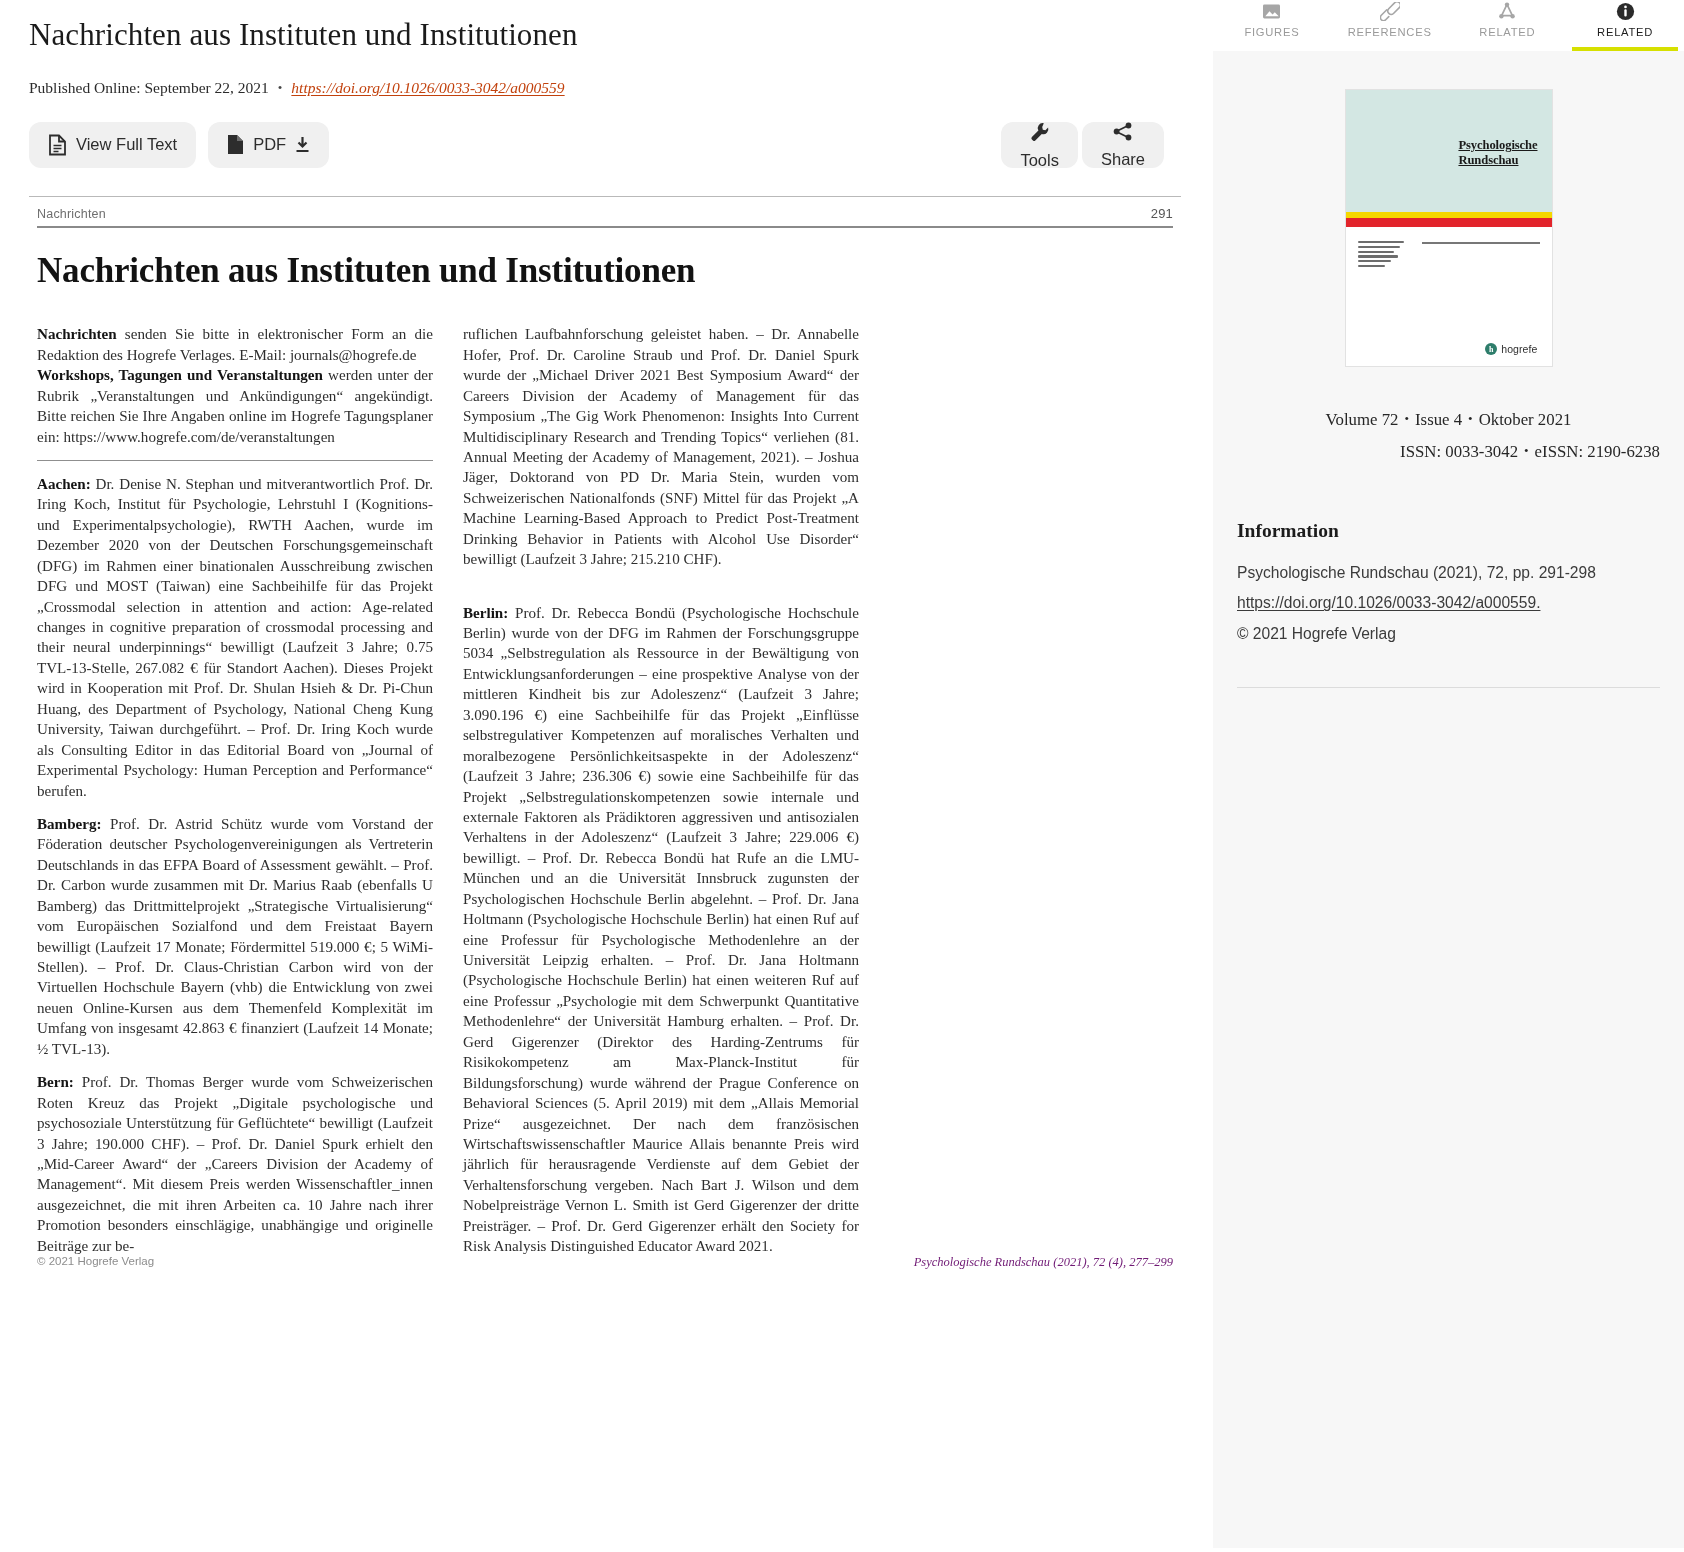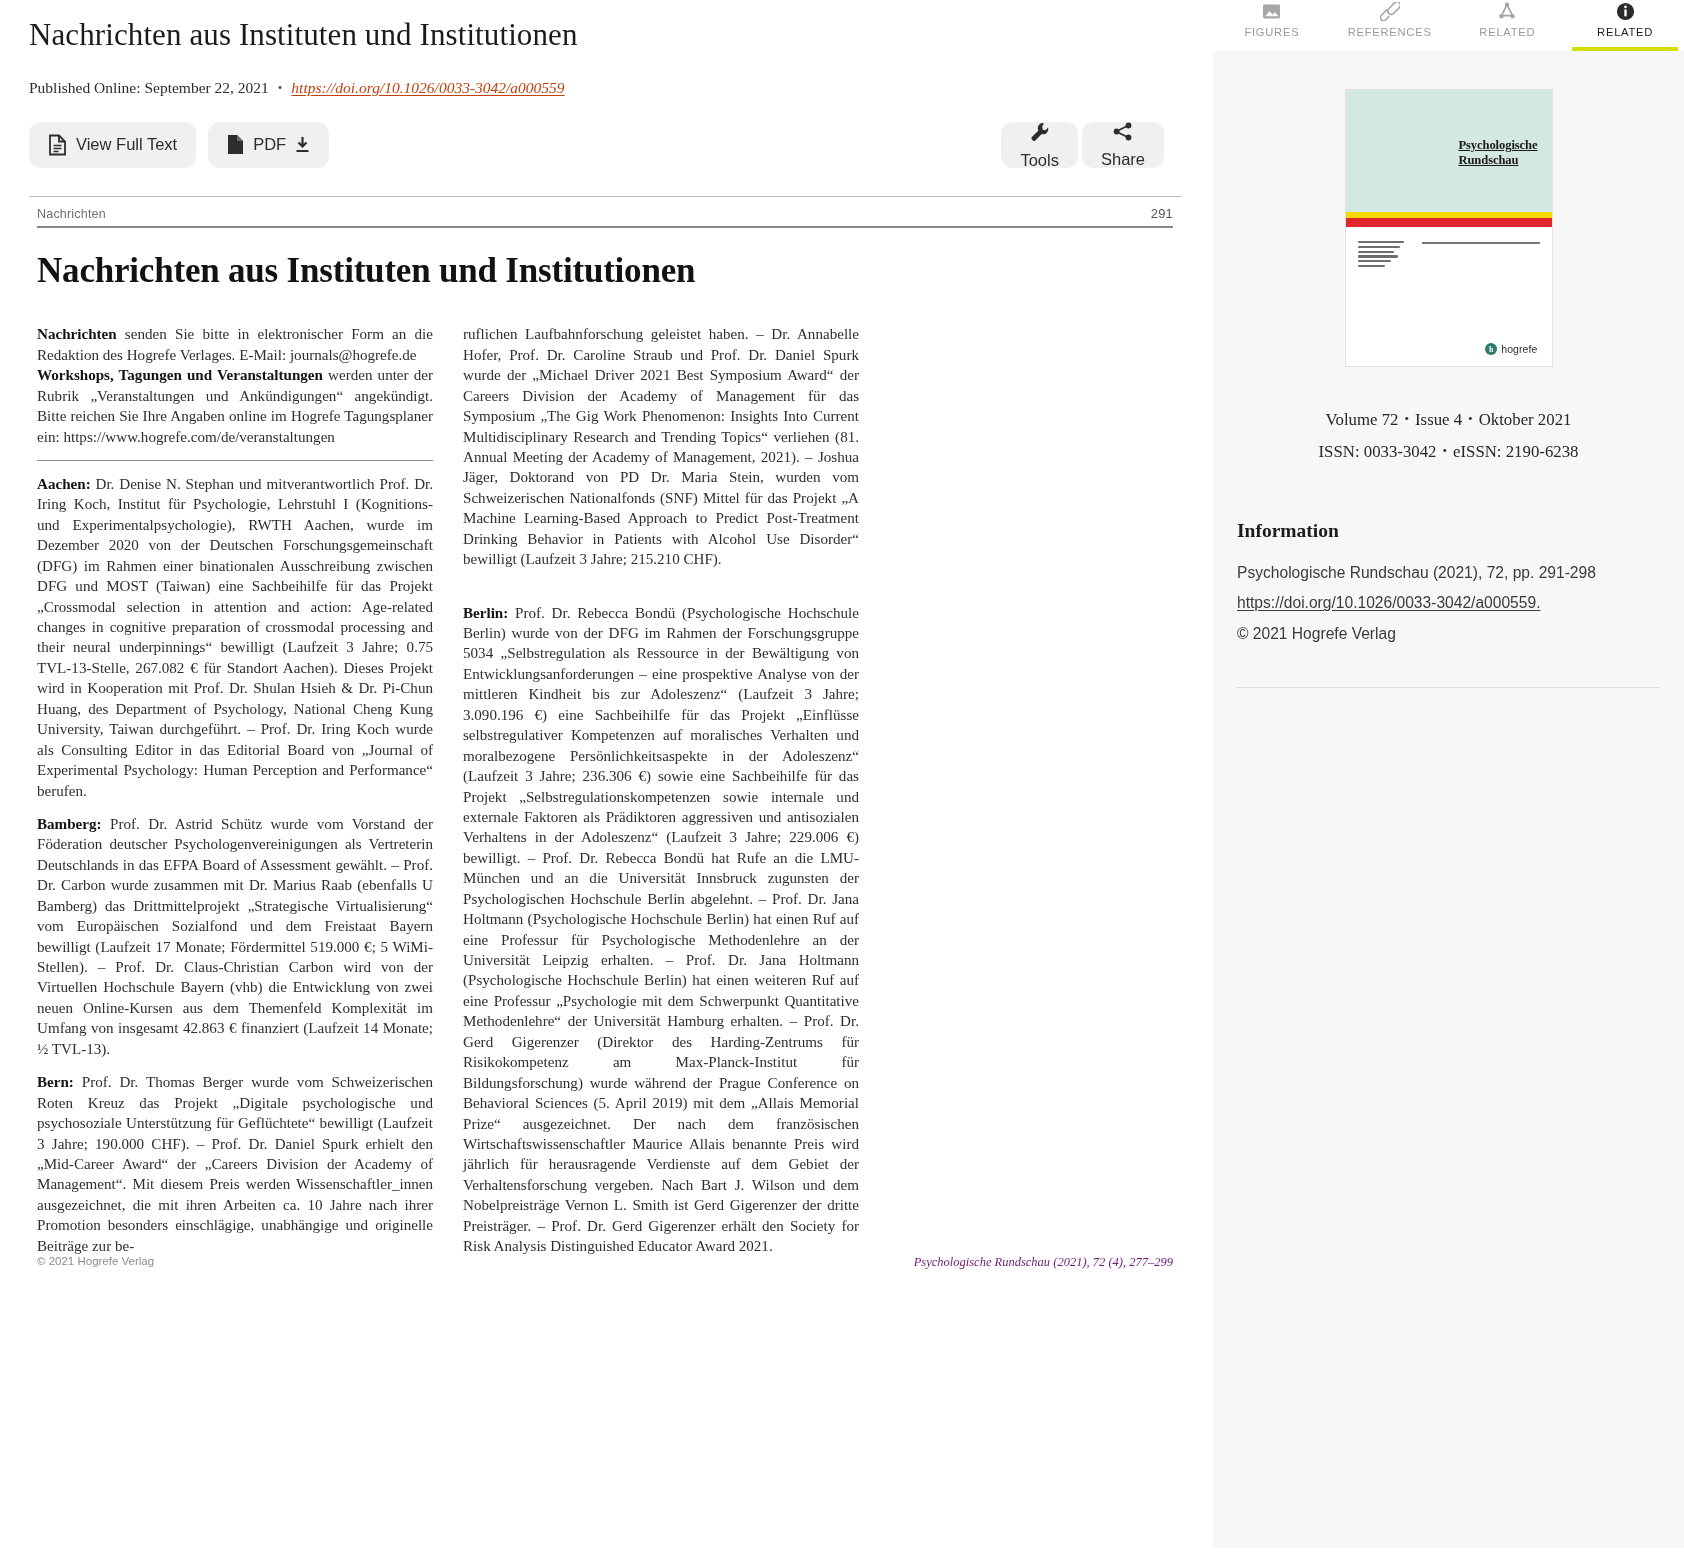--- a/index.html
+++ b/index.html
@@ -270,21 +270,21 @@
   }
 
   .vol-line, .issn-line {
     font-family:"Liberation Serif", serif;
     font-size:16.8px;
     color:#262626;
     text-align:center;
     white-space:nowrap;
   }
   .vol-line { margin-top:43px; }
-  .issn-line { margin-top:12px; }
+  .issn-line { margin-top:12px;text-align:right; }
   .vol-line .sep, .issn-line .sep { padding:0 6px; font-size:13px; vertical-align:2px; }
 
   .info-h {
     font-family:"Liberation Serif", serif;
     font-weight:700;
     font-size:19.5px;
     color:#1c1c1c;
     margin-top:58px;
   }
   .info-body {

